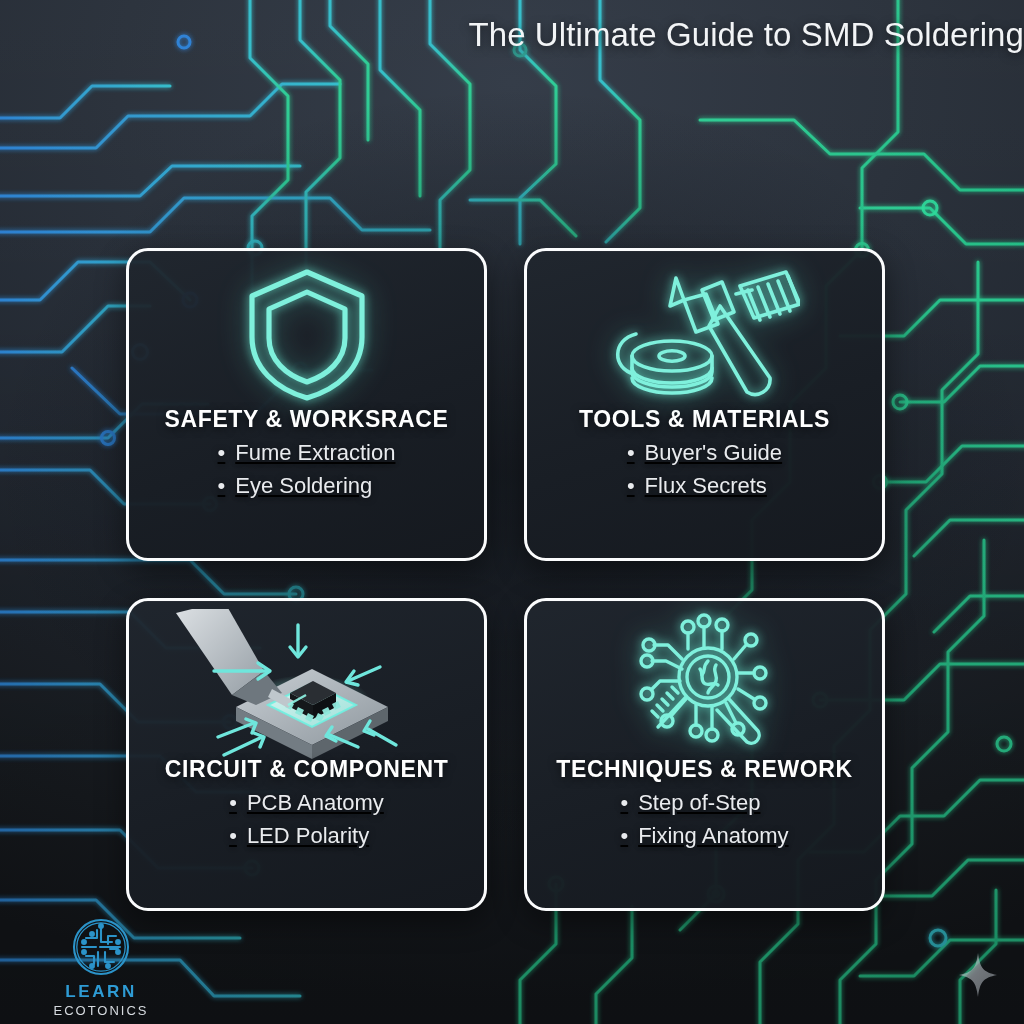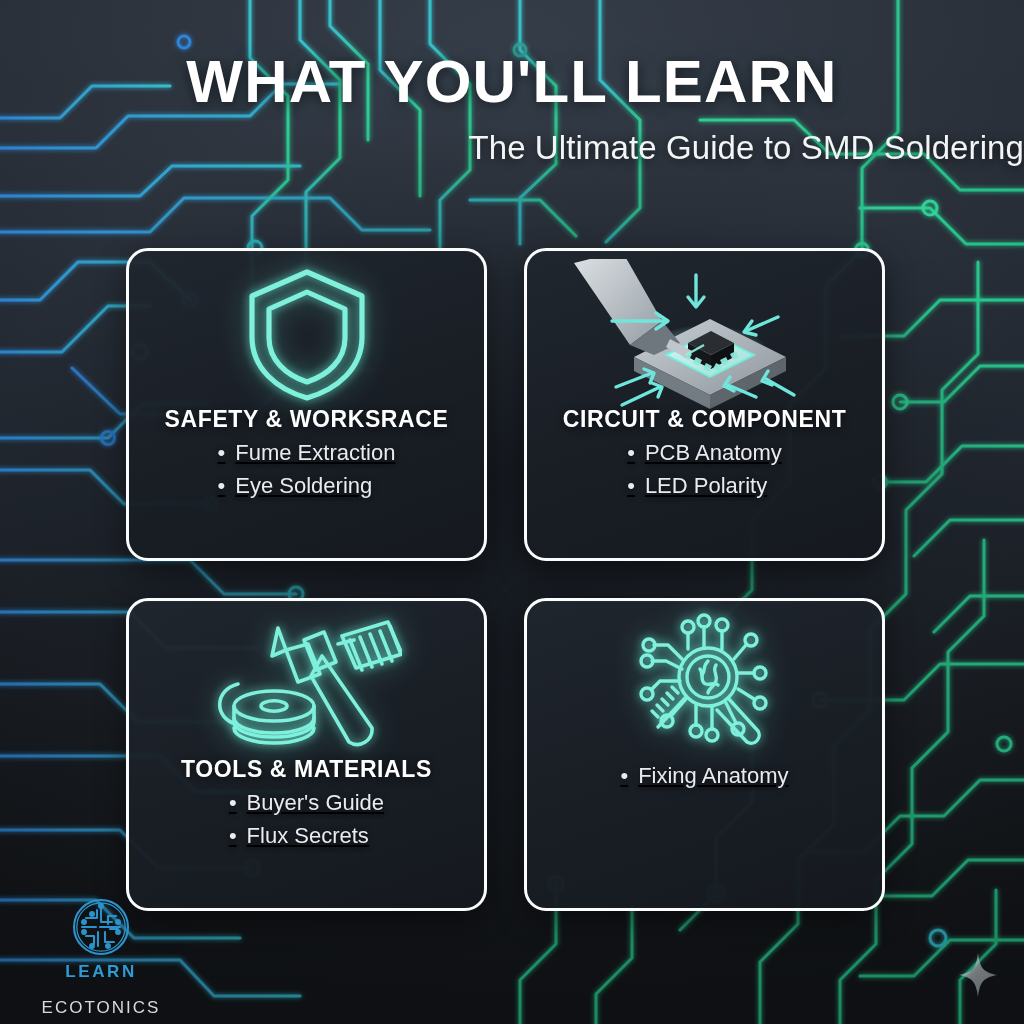--- a/index.html
+++ b/index.html
@@ -123,22 +123,22 @@
     align-items:center;
   }
   #brand-name-future {
     margin-top:4px;
     font-size:17px;
     font-weight:bold;
     letter-spacing:2.6px;
     color:#2E9BD4;
   }
   #brand-name-ecotonics {
-    margin-top:16px;
-    font-size:17px;
+    margin-top:1px;
+    font-size:13px;
     font-weight:400;
     letter-spacing:2.0px;
     color:#D6DADF;
   }
 
   #sparkle-watermark { position:absolute; right:26px; bottom:26px; opacity:0.62; }
 </style>
 </head>
 <body>
 
@@ -241,37 +241,65 @@
       <circle cx="862" cy="250" r="6.5" stroke="#2ED99A"></circle>
       <circle cx="556" cy="884" r="7" stroke="#2ED99A"></circle>
       <circle cx="520" cy="50" r="6" stroke="#2E9B8F"></circle>
       <circle cx="184" cy="42" r="6" stroke="#2E86DE"></circle>
     </g>
   </svg>
 
   <div id="vignette"></div>
 
   <div id="header">
-    <h1 id="main-title">WHAT YOU'LL LEARN</h1>
     <h2 id="main-subtitle">The Ultimate Guide to SMD Soldering</h2>
   </div>
 
   <div id="card-grid">
 
     <div class="card">
       <div class="card-icon">
         <svg class="neon" width="132" height="138" viewBox="0 0 132 138" fill="none" stroke="#7FF0DC" stroke-width="5.2" stroke-linecap="round" stroke-linejoin="round">
           <path d="M66 7 L121 31 V72 C121 103 97 124 66 133 C35 124 11 103 11 72 V31 Z"></path>
           <path d="M66 27 L104 44 V73 C104 95 87 110 66 117 C45 110 28 95 28 73 V44 Z"></path>
         </svg>
       </div>
       <div class="card-title">SAFETY &amp; WORKSRACE</div>
       <ul class="card-bullets">
         <li>Fume Extraction</li>
         <li>Eye Soldering</li>
+      </ul>
+    </div>
+
+    <div class="card">
+      <div class="card-icon">
+        <svg class="neon" width="190" height="132" viewBox="0 0 190 132" fill="none" stroke="#7FF0DC" stroke-width="3.6" stroke-linecap="round" stroke-linejoin="round">
+
+          <path d="M66 10 L74 32 L60 38 Z"></path>
+          <path d="M74 32 L96 26 L108 56 L86 64 Z"></path>
+          <path d="M92 22 L112 14 L124 44 L104 52 Z"></path>
+          <path d="M110 38 L160 110 A15 15 0 0 1 137 124 L99 58 Z"></path>
+
+          <ellipse cx="62" cy="88" rx="40" ry="15"></ellipse>
+          <ellipse cx="62" cy="88" rx="13" ry="5.2"></ellipse>
+          <path d="M22 88 V104 A40 15 0 0 0 102 104 V88"></path>
+          <path d="M22 100 A40 15 0 0 0 102 100"></path>
+          <path d="M22 110 A40 15 0 0 0 102 110"></path>
+
+          <path d="M24 106 C2 100 2 72 26 66"></path>
+
+          <path d="M130 18 L176 4 L190 36 L144 50 Z"></path>
+          <path d="M138 22 L150 52 M148 19 L160 49 M158 16 L170 46 M168 13 L180 43"></path>
+          <path d="M126 26 L142 22 M178 8 L188 34"></path>
+        </svg>
+      </div>
+      <div class="card-title">TOOLS &amp; MATERIALS</div>
+      <ul class="card-bullets">
+        <li>Buyer's Guide</li>
+        <li>Flux Secrets</li>
       </ul>
     </div>
 
     <div class="card">
       <div class="card-icon">
         <svg width="270" height="150" viewBox="0 0 270 150">
           <defs>
             <linearGradient id="pcbG" x1="0" y1="0" x2="1" y2="1">
               <stop offset="0%" stop-color="#C9CFD4"></stop>
                 <stop offset="100%" stop-color="#8E979E"></stop>
@@ -338,49 +366,20 @@
               <path d="M160 118 L154 127 L164 132"></path>
             <path d="M224 136 L196 120"></path>
               <path d="M198 112 L192 122 L202 126"></path>
           </g>
         </svg>
       </div>
       <div class="card-title">CIRCUIT &amp; COMPONENT</div>
       <ul class="card-bullets">
         <li>PCB Anatomy</li>
         <li>LED Polarity</li>
-      </ul>
-    </div>
-
-    <div class="card">
-      <div class="card-icon">
-        <svg class="neon" width="190" height="132" viewBox="0 0 190 132" fill="none" stroke="#7FF0DC" stroke-width="3.6" stroke-linecap="round" stroke-linejoin="round">
-
-          <path d="M66 10 L74 32 L60 38 Z"></path>
-          <path d="M74 32 L96 26 L108 56 L86 64 Z"></path>
-          <path d="M92 22 L112 14 L124 44 L104 52 Z"></path>
-          <path d="M110 38 L160 110 A15 15 0 0 1 137 124 L99 58 Z"></path>
-
-          <ellipse cx="62" cy="88" rx="40" ry="15"></ellipse>
-          <ellipse cx="62" cy="88" rx="13" ry="5.2"></ellipse>
-          <path d="M22 88 V104 A40 15 0 0 0 102 104 V88"></path>
-          <path d="M22 100 A40 15 0 0 0 102 100"></path>
-          <path d="M22 110 A40 15 0 0 0 102 110"></path>
-
-          <path d="M24 106 C2 100 2 72 26 66"></path>
-
-          <path d="M130 18 L176 4 L190 36 L144 50 Z"></path>
-          <path d="M138 22 L150 52 M148 19 L160 49 M158 16 L170 46 M168 13 L180 43"></path>
-          <path d="M126 26 L142 22 M178 8 L188 34"></path>
-        </svg>
-      </div>
-      <div class="card-title">TOOLS &amp; MATERIALS</div>
-      <ul class="card-bullets">
-        <li>Buyer's Guide</li>
-        <li>Flux Secrets</li>
       </ul>
     </div>
 
     <div class="card">
       <div class="card-icon">
         <svg class="neon" width="150" height="146" viewBox="0 0 150 146" fill="none" stroke="#7FF0DC" stroke-width="3.4" stroke-linecap="round" stroke-linejoin="round">
 
           <circle cx="78" cy="66" r="29"></circle>
           <circle cx="78" cy="66" r="21"></circle>
           <path d="M98 87 L128 120 A8 8 0 0 1 117 131 L87 99"></path>
@@ -413,21 +412,23 @@
             <circle cx="66" cy="120" r="6"></circle>
           <path d="M82 96 V118"></path>
             <circle cx="82" cy="124" r="6"></circle>
           <path d="M96 92 L106 112"></path>
             <circle cx="108" cy="118" r="6"></circle>
 
           <path d="M56 86 L28 116"></path>
           <path d="M48 82 L42 76 M43 88 L37 82 M38 94 L32 88 M33 100 L27 94 M28 106 L22 100"></path>
         </svg>
       </div>
+      <div class="card-title">TECHNIQUES &amp; REWORK</div>
       <ul class="card-bullets">
+        <li>Step of-Step</li>
         <li>Fixing Anatomy</li>
       </ul>
     </div>
   </div>
 
   <div id="brand-logo">
     <svg width="62" height="62" viewBox="0 0 62 62" fill="none" stroke="#2B93C9" stroke-width="2.1" stroke-linecap="round" stroke-linejoin="round">
       <circle cx="31" cy="31" r="27"></circle>
       <circle cx="31" cy="31" r="24.2" stroke-width="1.3"></circle>
       <path d="M16 22 H27 V14"></path>

